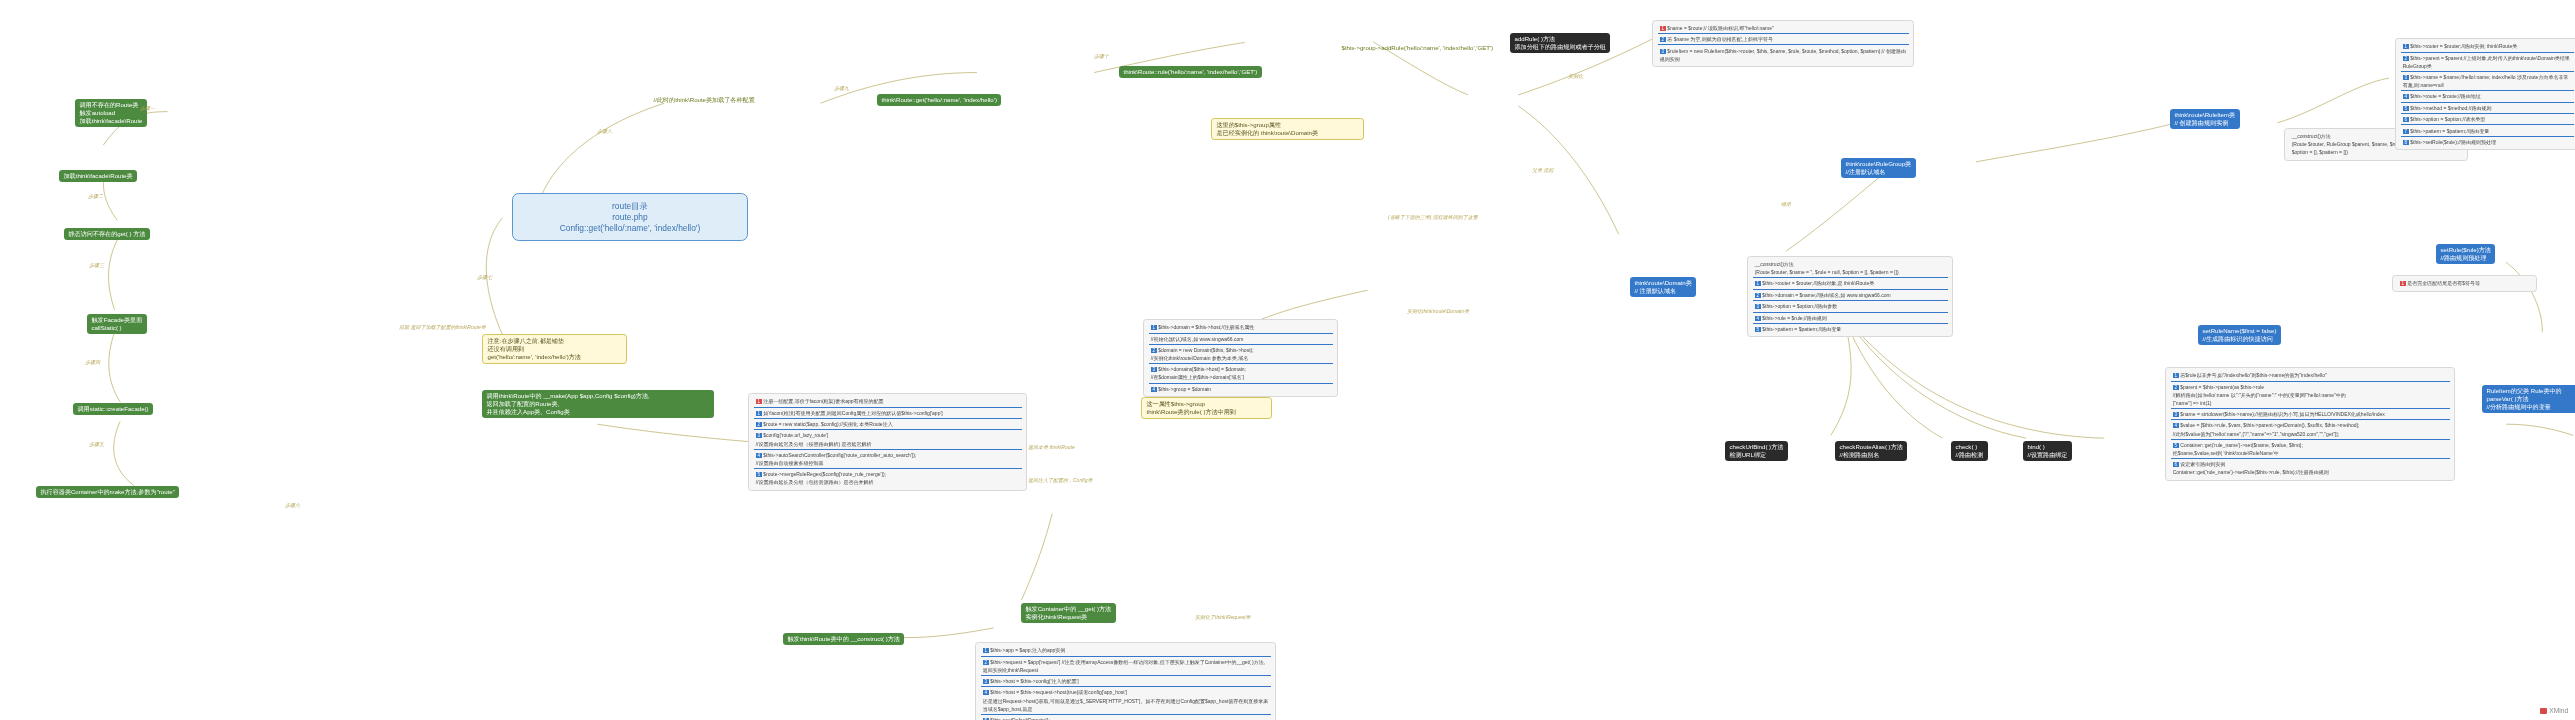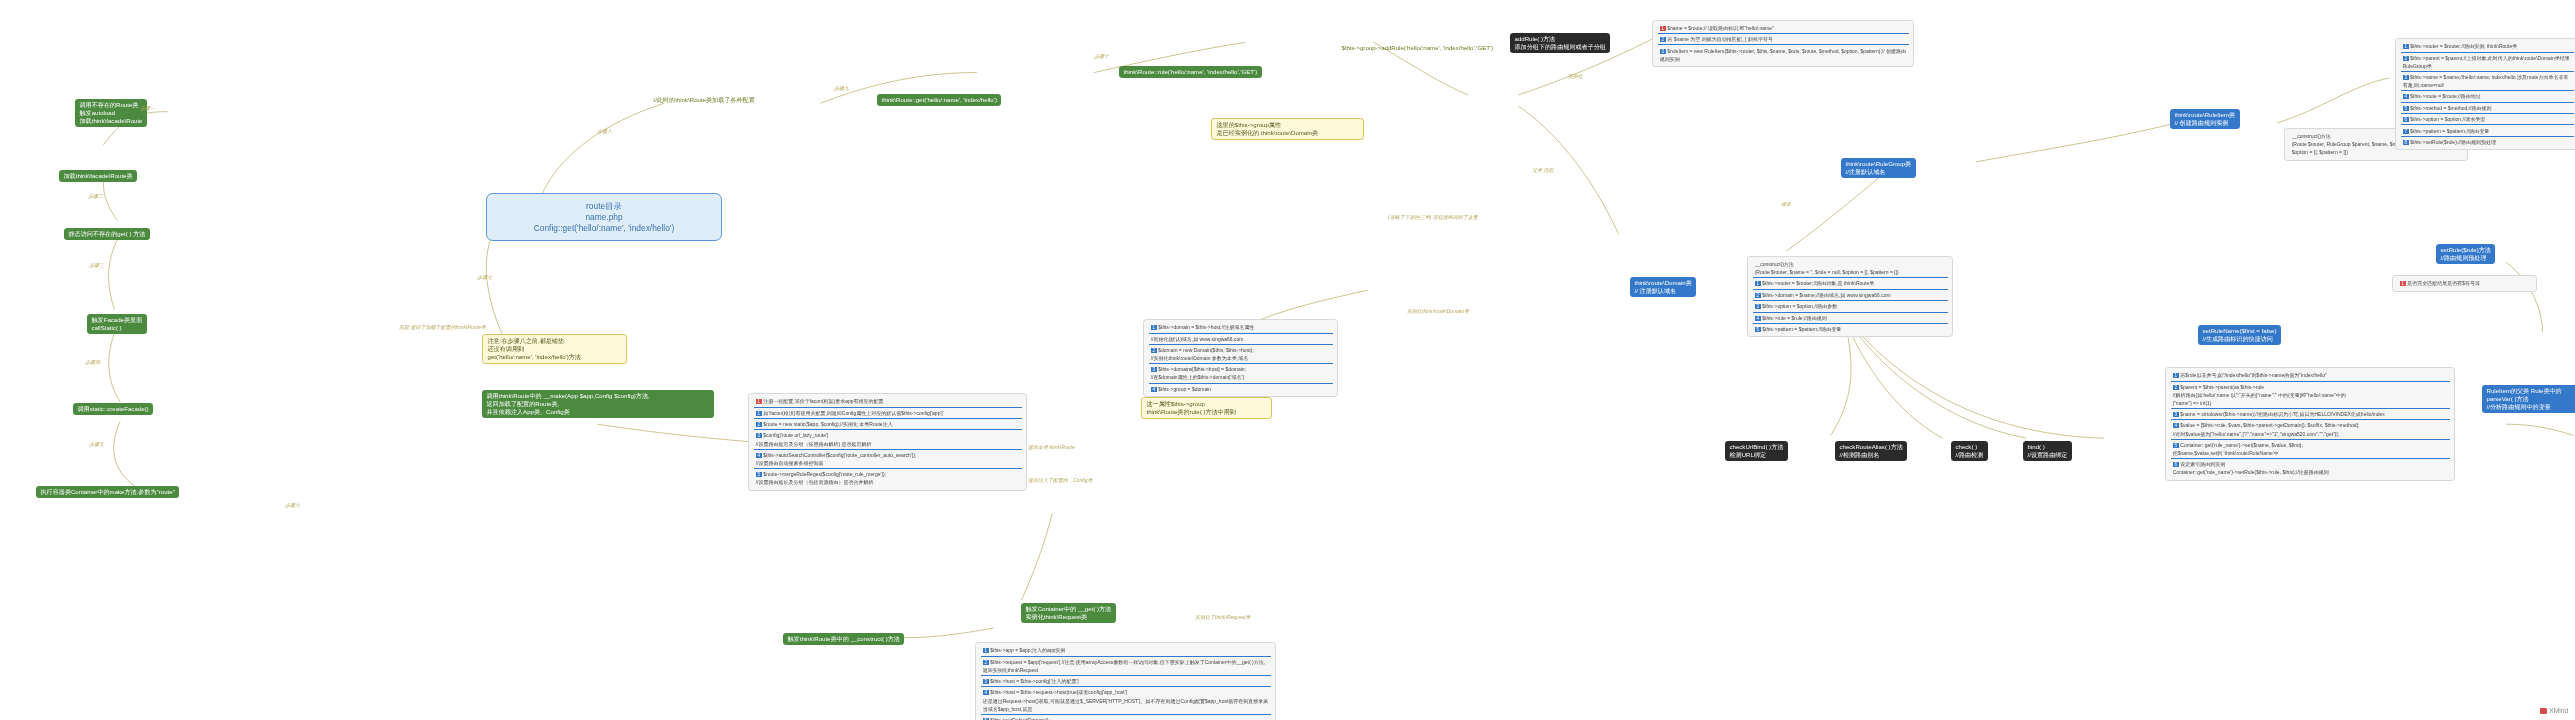--- a/index.html
+++ b/index.html
@@ -89,23 +89,23 @@
   <path d="M 3540 290 C 3650 270 3780 250 3900 220"></path>
   <path d="M 4080 220 C 4150 200 4220 150 4280 140"></path>
   <path d="M 4490 470 C 4530 500 4555 550 4555 595"></path>
   <path d="M 4490 760 C 4540 760 4580 770 4610 780"></path>
   <path d="M 3300 550 C 3320 640 3330 700 3280 780"></path>
   <path d="M 3300 560 C 3340 660 3400 740 3480 785"></path>
   <path d="M 3300 560 C 3380 680 3500 760 3630 785"></path>
   <path d="M 3300 560 C 3410 700 3570 780 3770 785"></path>
 </svg>
 
-<div class="node root" style="left:486px; top:193px; width:212px;">
+<div class="node root" style="left:512px; top:193px; width:212px;">
   <div>route目录</div>
-  <div>name.php</div>
+  <div>route.php</div>
   <div>Config::get('hello/:name', 'index/hello')</div>
 </div>
 
 <div class="node green" style="left:75px; top:99px; white-space:pre-line;">调用不存在的Route类
 触发autoload
 加载think\facade\Route</div>
 <div class="node green" style="left:59px; top:170px;">加载think\facade\Route类</div>
 <div class="node green" style="left:64px; top:228px;">静态访问不存在的get( ) 方法</div>
 <div class="node green" style="left:87px; top:314px; white-space:pre-line;">触发Facade类里面
 callStatic( )</div>

